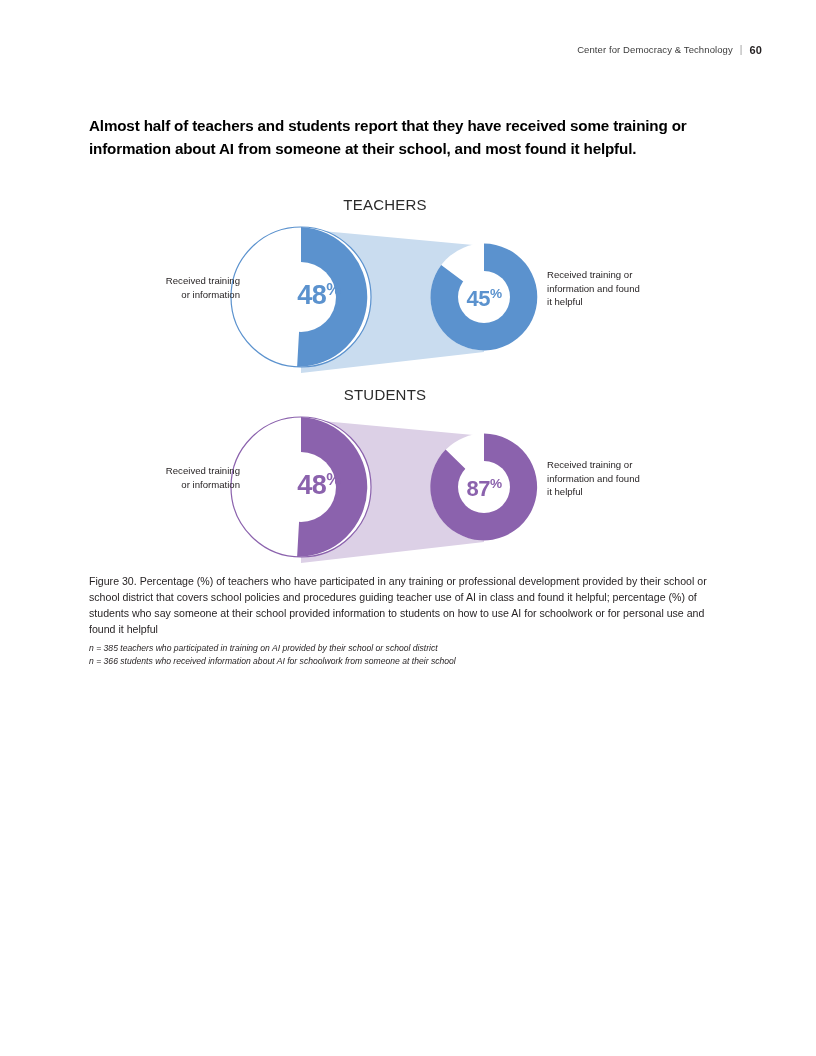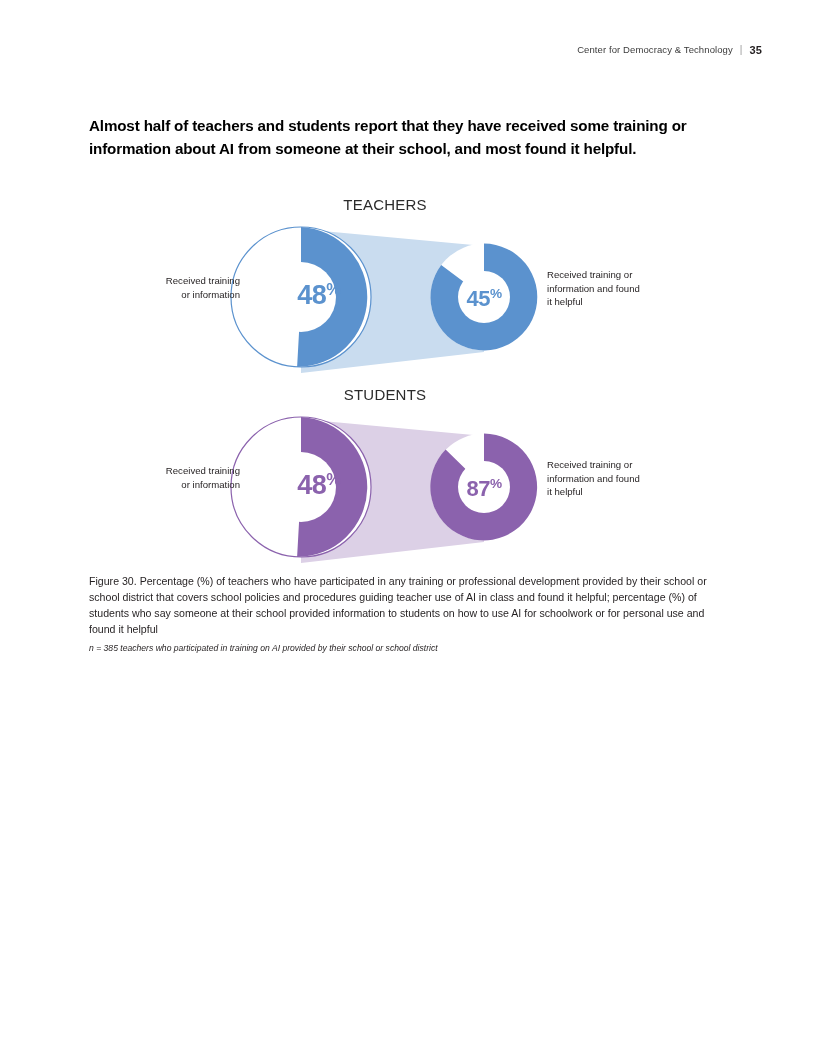--- a/index.html
+++ b/index.html
@@ -177,21 +177,21 @@
     color: #231f20;
   }
   .notes div { white-space: nowrap; }
 </style>
 </head>
 <body>
 
 <div class="page-header">
   <span>Center for Democracy &amp; Technology</span>
   <span class="sep">|</span>
-  <span class="pagenum">35</span>
+  <span class="pagenum">60</span>
 </div>
 
 <div class="headline">Almost half of teachers and students report that they have received some training or information about AI from someone at their school, and most found it helpful.</div>
 
 <div class="figure">
 
   <div class="chart-block teachers">
     <div class="group-title" style="left: 230px; width: 310px; text-align: center;">TEACHERS</div>
 
     <div class="chart-area">
@@ -278,13 +278,14 @@
       <div>Received training or</div>
       <div>information and found</div>
       <div>it helpful</div>
     </div>
   </div>
 </div>
 
 <div class="caption">Figure 30. Percentage (%) of teachers who have participated in any training or professional development provided by their school or school district that covers school policies and procedures guiding teacher use of AI in class and found it helpful; percentage (%) of students who say someone at their school provided information to students on how to use AI for schoolwork or for personal use and found it helpful</div>
 <div class="notes">
   <div>n = 385 teachers who participated in training on AI provided by their school or school district</div>
+  <div>n = 366 students who received information about AI for schoolwork from someone at their school</div>
 </div>
 
 </body></html>

